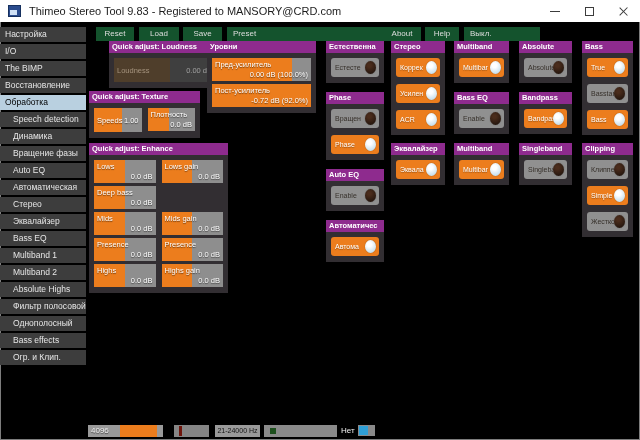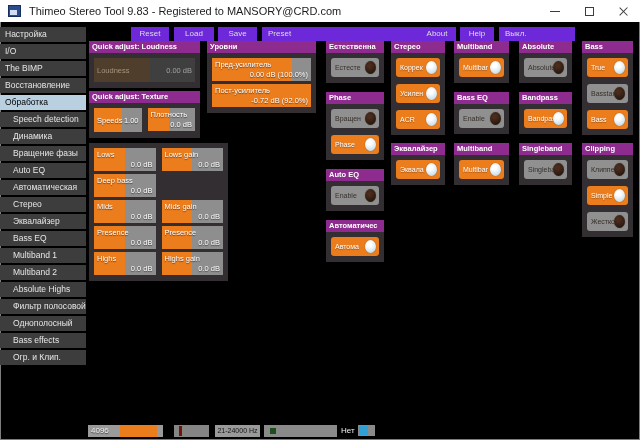--- a/index.html
+++ b/index.html
@@ -15,22 +15,22 @@
   .window-title{position:absolute;left:29px;top:0;line-height:22px;font-size:11px;color:#1c1c1c;white-space:nowrap;}
   .win-btns{position:absolute;right:0;top:0;height:22px;display:flex;}
   .win-btn{width:34px;height:22px;display:flex;align-items:center;justify-content:center;}
   .min-bar{width:10px;height:1px;background:#3c3c3c;}
   .max-box{width:9px;height:9px;border:1px solid #3c3c3c;box-sizing:border-box;}
   .close-x{position:relative;width:11px;height:11px;}
   .close-x::before,.close-x::after{content:"";position:absolute;left:5px;top:0;width:1.3px;height:11px;background:#3c3c3c;}
   .close-x::before{transform:rotate(45deg);}
   .close-x::after{transform:rotate(-45deg);}
   
-  .tbtn{position:absolute;top:27px;height:14px;background:#6d28d9;color:#dedede;
-        font-size:8px;line-height:14px;text-align:center;box-sizing:border-box;margin-left:35px;}
+  .tbtn{position:absolute;top:27px;height:14px;background:#14532d;color:#dedede;
+        font-size:8px;line-height:14px;text-align:center;box-sizing:border-box;}
   #tb-reset{left:96px;width:38px;}
   #tb-load{left:139px;width:40px;}
   #tb-save{left:183px;width:39px;}
   #tb-preset{left:227px;width:159px;text-align:left;padding-left:6px;}
   #tb-about{left:383px;width:38px;}
   #tb-help{left:425px;width:34px;}
   #tb-power{left:464px;width:76px;text-align:left;padding-left:6px;}
   
   #sidebar{position:absolute;left:0;top:27px;width:86px;}
   .sb-item{height:15px;margin-bottom:2px;background:#3d3d3d;color:#e6e6e6;
@@ -127,21 +127,21 @@
     <div class="sb-item indent">Multiband 2</div>
     <div class="sb-item indent">Absolute Highs</div>
     <div class="sb-item indent">Фильтр полосовой</div>
     <div class="sb-item indent">Однополосный</div>
     <div class="sb-item indent">Bass effects</div>
     <div class="sb-item indent">Огр. и Клип.</div>
   </div>
 
 <div id="columns">
     <div class="column" style="left: 89px;">
-      <div class="panel" style="width: 111px;">
+      <div class="panel" style="width: 111px; margin-left: 20px;">
         <div class="panel-header">Quick adjust: Loudness</div>
         <div class="panel-body">
           <div class="slider one disabled" style="background: linear-gradient(90deg, rgb(79, 62, 43) 55%, rgb(63, 63, 63) 55%);">
             <span class="s-lbl">Loudness</span>
             <span class="s-val">0.00 dB</span>
           </div>
         </div>
       </div>
       <div class="panel" style="width: 111px; margin-top: 3px;">
         <div class="panel-header">Quick adjust: Texture</div>
@@ -152,20 +152,21 @@
               <span class="s-val">1.00</span>
             </div>
             <div class="slider two half" style="background: linear-gradient(90deg, rgb(236, 125, 29) 45%, rgb(142, 142, 142) 45%); text-align: right;">
               <span class="s-lbl">Плотность</span>
               <span class="s-val">0.0 dB</span>
             </div>
           </div>
         </div>
       </div>
       <div class="panel" style="width: 139px; margin-top: 5px;">
+        <div class="panel-header">Quick adjust: Enhance</div>
         <div class="panel-body">
           <div class="ctl-row">
             <div class="slider two half" style="background: linear-gradient(90deg, rgb(236, 125, 29) 50%, rgb(142, 142, 142) 50%);">
               <span class="s-lbl">Lows</span>
               <span class="s-val">0.0 dB</span>
             </div>
             <div class="slider two half" style="background: linear-gradient(90deg, rgb(236, 125, 29) 50%, rgb(142, 142, 142) 50%);">
               <span class="s-lbl">Lows gain</span>
               <span class="s-val">0.0 dB</span>
             </div>

